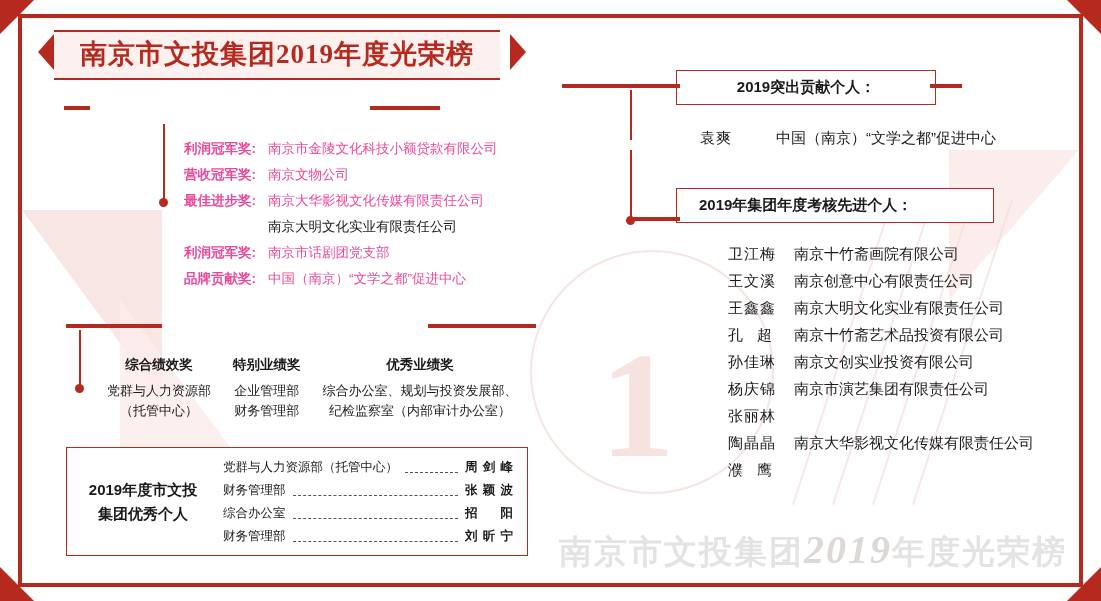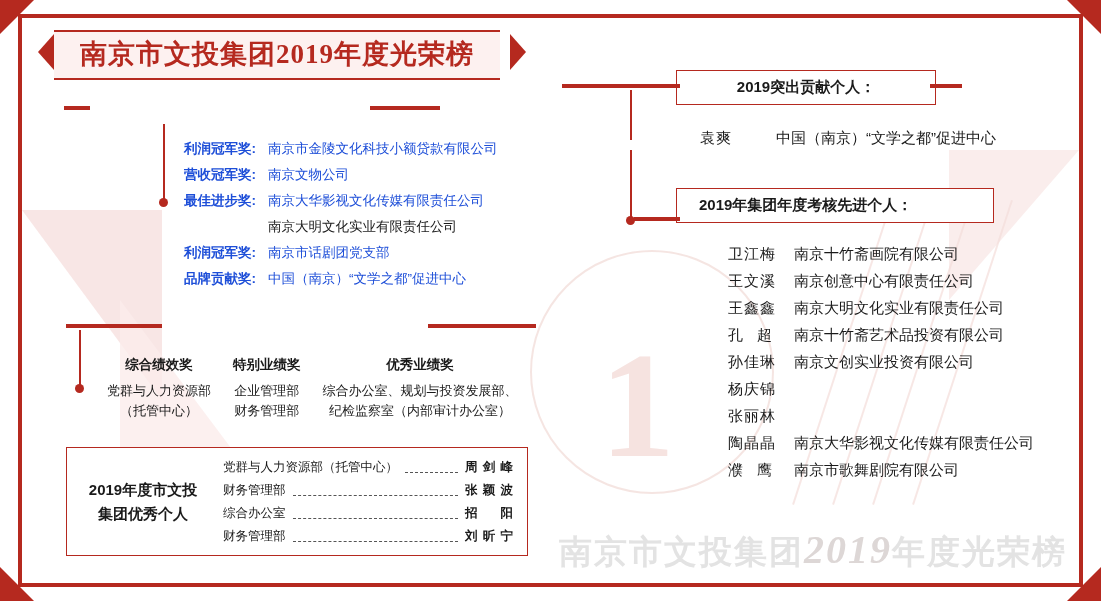--- a/index.html
+++ b/index.html
@@ -227,21 +227,21 @@
   .vline {
     position: absolute;
     width: 1.5px;
     background: #b5291f;
   }
 
   
   .award-row {
     display: flex;
     font-size: 13.5px;
-    color: #1d4ed8;
+    color: #ec4899;
     line-height: 26px;
     white-space: nowrap;
   }
   .award-label {
     font-weight: bold;
     min-width: 84px;
     text-align: justify;
   }
   .award-value { }
   .award-sub {
@@ -480,27 +480,27 @@
     <div class="person-row">
       <span class="person-name" style="letter-spacing:14px;">孔超</span>
       <span class="person-org">南京十竹斋艺术品投资有限公司</span>
     </div>
     <div class="person-row">
       <span class="person-name">孙佳琳</span>
       <span class="person-org">南京文创实业投资有限公司</span>
     </div>
     <div class="person-row">
       <span class="person-name">杨庆锦</span>
+      <span class="person-org">南京市演艺集团有限责任公司</span>
     </div>
     <div class="person-row">
       <span class="person-name">张丽林</span>
     </div>
     <div class="person-row">
       <span class="person-name">陶晶晶</span>
       <span class="person-org">南京大华影视文化传媒有限责任公司</span>
     </div>
     <div class="person-row">
       <span class="person-name" style="letter-spacing:14px;">濮鹰</span>
-      <span class="person-org">南京市歌舞剧院有限公司</span>
     </div>
   </div>
 
 </div>
 
 </body></html>

